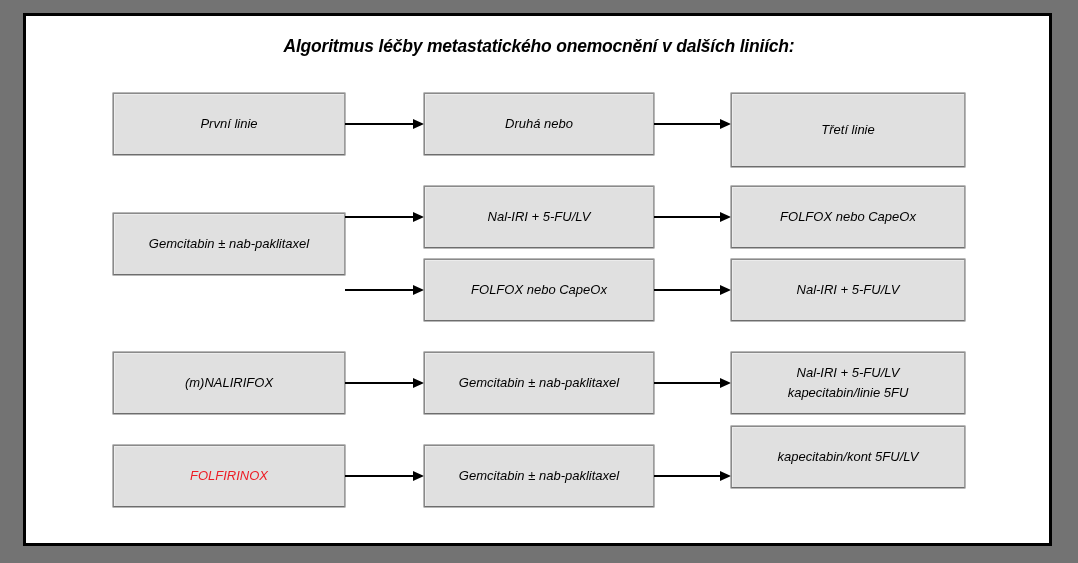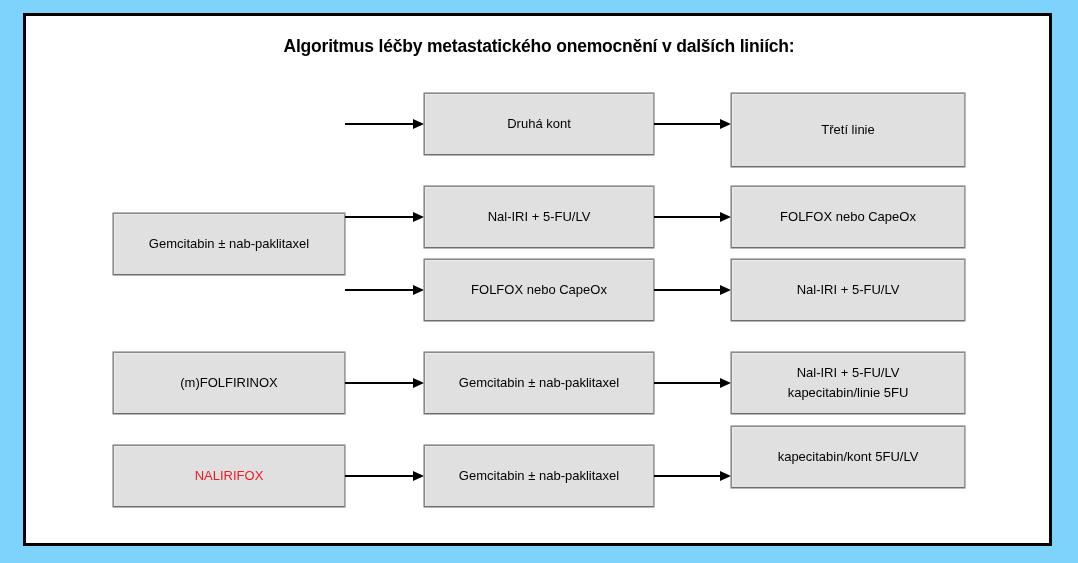--- a/index.html
+++ b/index.html
@@ -12,21 +12,22 @@
     font-family: "Liberation Sans", sans-serif;
     width: 1078px;
     height: 563px;
     overflow: hidden;
   }
 
   #canvas {
     position: relative;
     width: 1078px;
     height: 563px;
-    background: #7dd3fc;
+    background: #737373;
+    font-style: italic;
   }
 
   
   #frame {
     position: absolute;
     left: 23px;
     top: 13px;
     width: 1029px;
     height: 533px;
     border: 3px solid #000000;
@@ -102,29 +103,34 @@
   }
 </style>
 </head>
 <body>
 
 <div id="canvas">
   <div id="frame"></div>
 
   <div id="title">Algoritmus léčby metastatického onemocnění v dalších liniích:</div>
 
+  <div class="node" style="left:113px; top:93px; width:232px; height:62px;">
+    <div class="lines">
+        <span class="ln">První linie</span>
+      </div>
+  </div>
 
   <div class="arrow" style="left:345px; top:119px; width:79px;">
     <div class="shaft" style="width:68px;"></div>
     <div class="head" style="left:68px;"></div>
   </div>
 
   <div class="node" style="left:424px; top:93px; width:230px; height:62px;">
     <div class="lines">
-        <span class="ln">Druhá kont</span>
+        <span class="ln">Druhá nebo</span>
       </div>
   </div>
 
   <div class="arrow" style="left:654px; top:119px; width:77px;">
     <div class="shaft" style="width:66px;"></div>
     <div class="head" style="left:66px;"></div>
   </div>
 
   <div class="node" style="left:731px; top:93px; width:234px; height:74px;">
     <div class="lines">
@@ -177,21 +183,21 @@
   </div>
 
   <div class="node" style="left:731px; top:259px; width:234px; height:62px;">
     <div class="lines">
         <span class="ln">Nal-IRI + 5-FU/LV</span>
       </div>
   </div>
 
   <div class="node" style="left:113px; top:352px; width:232px; height:62px;">
     <div class="lines">
-        <span class="ln">(m)FOLFIRINOX</span>
+        <span class="ln">(m)NALIRIFOX</span>
       </div>
   </div>
 
   <div class="arrow" style="left:345px; top:378px; width:79px;">
     <div class="shaft" style="width:68px;"></div>
     <div class="head" style="left:68px;"></div>
   </div>
 
   <div class="node" style="left:424px; top:352px; width:230px; height:62px;">
     <div class="lines">
@@ -206,21 +212,21 @@
 
   <div class="node" style="left:731px; top:352px; width:234px; height:62px;">
     <div class="lines">
       <span class="ln">Nal-IRI + 5-FU/LV</span>
       <span class="ln">kapecitabin/linie 5FU</span>
     </div>
   </div>
 
   <div class="node accent" style="left:113px; top:445px; width:232px; height:62px;">
     <div class="lines">
-        <span class="ln">NALIRIFOX</span>
+        <span class="ln">FOLFIRINOX</span>
       </div>
   </div>
 
   <div class="arrow" style="left:345px; top:471px; width:79px;">
     <div class="shaft" style="width:68px;"></div>
     <div class="head" style="left:68px;"></div>
   </div>
 
   <div class="node" style="left:424px; top:445px; width:230px; height:62px;">
     <div class="lines">

